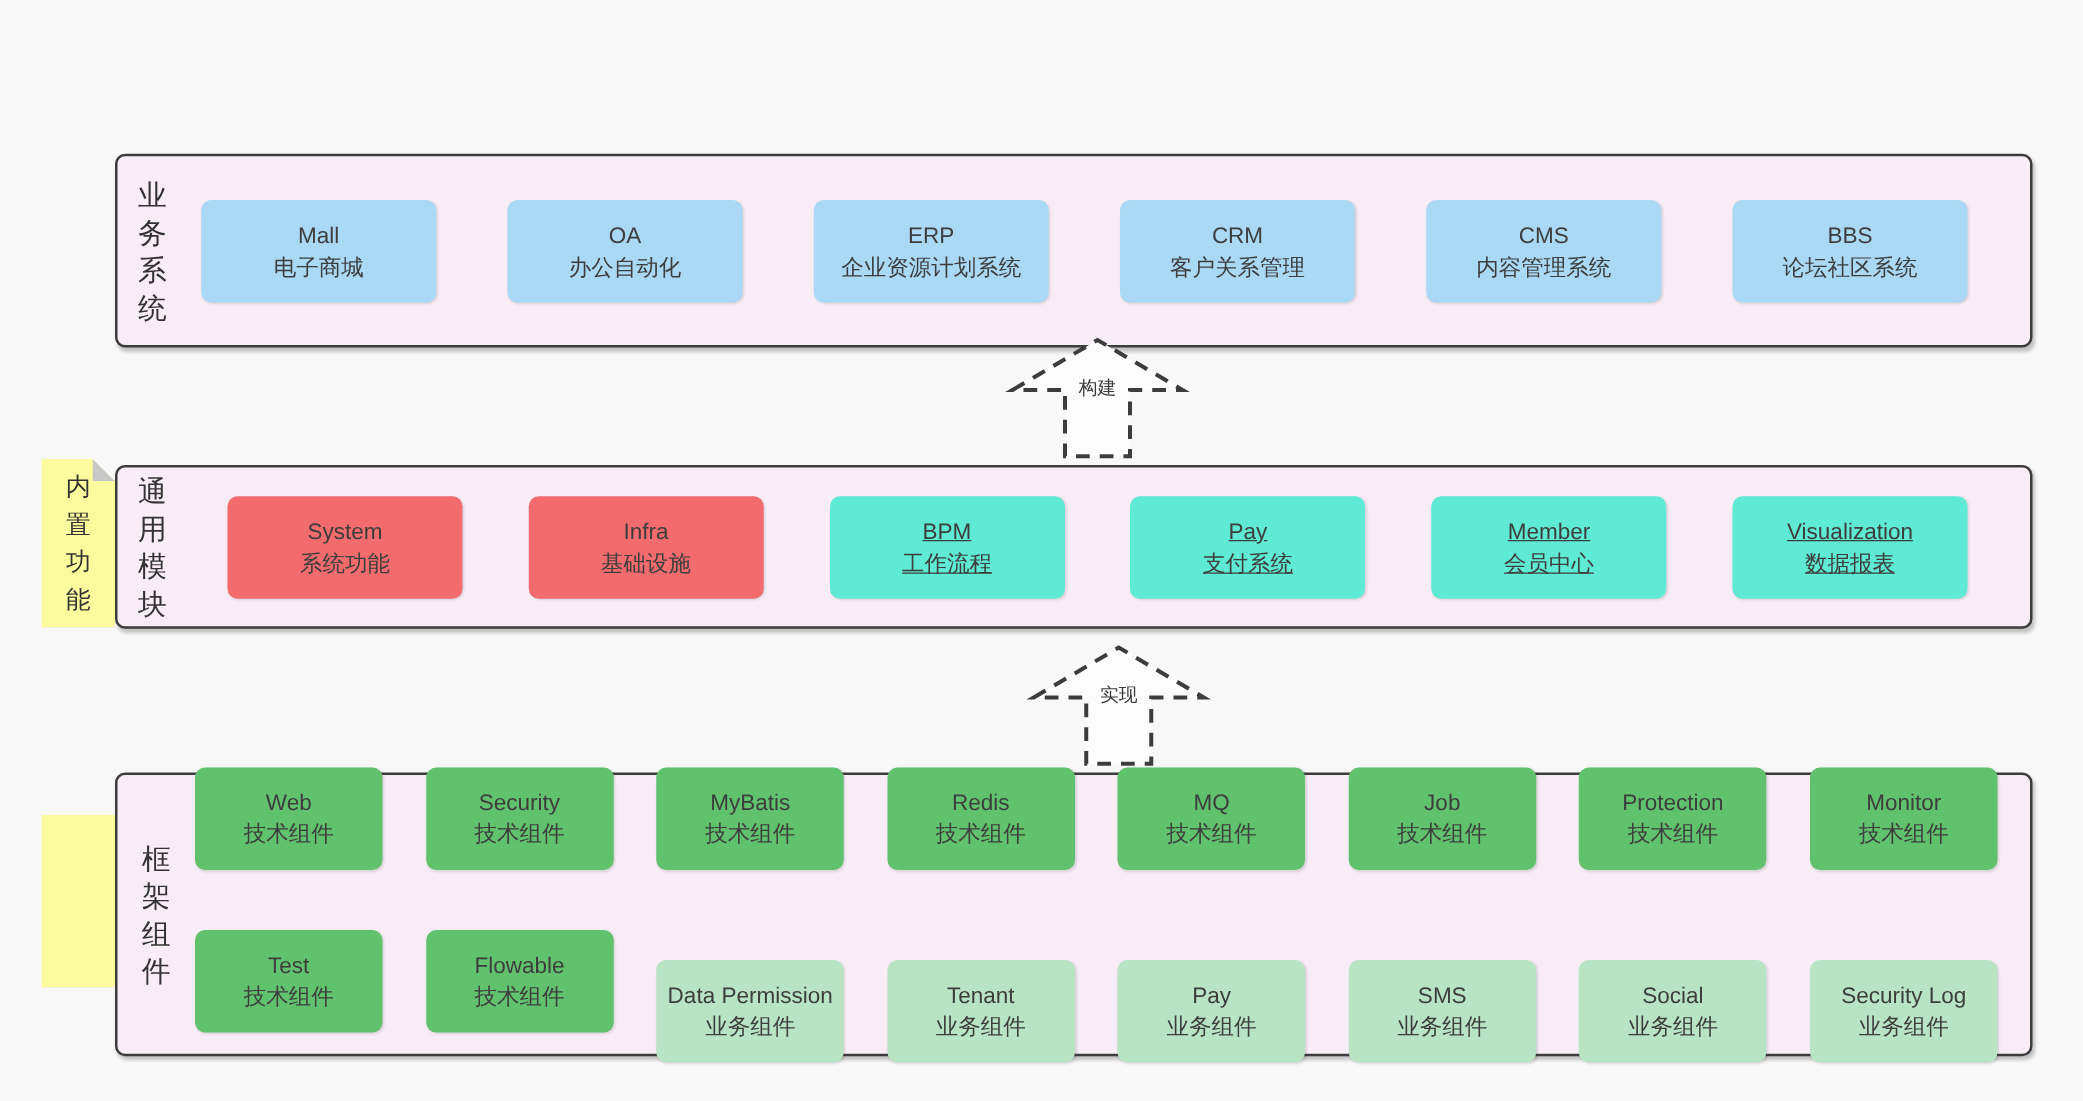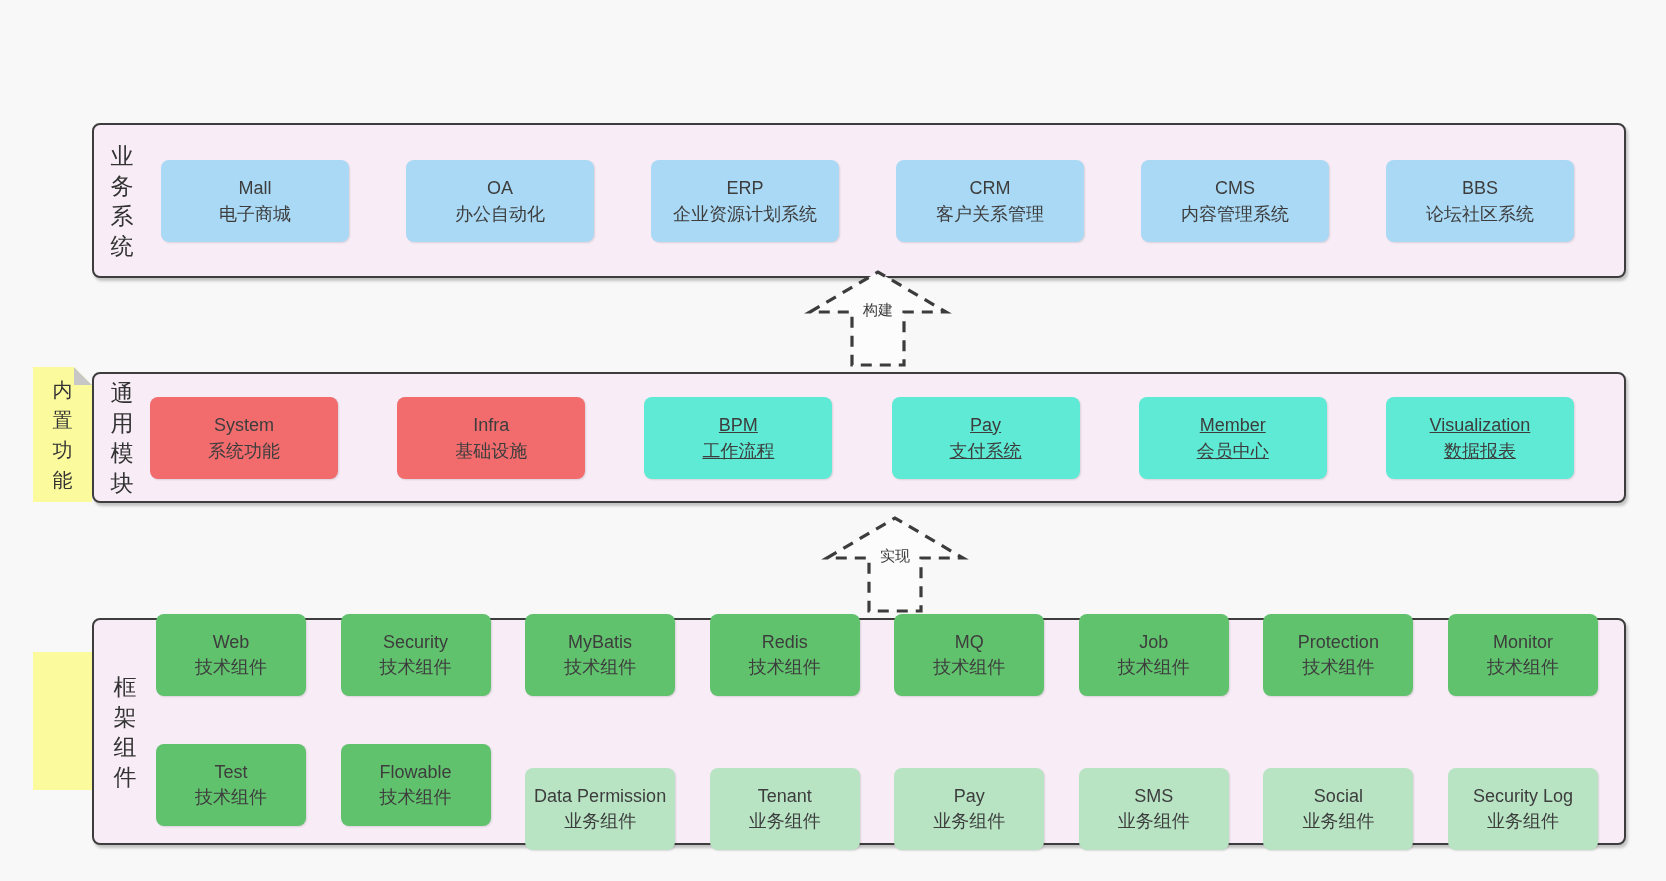--- a/index.html
+++ b/index.html
@@ -7,21 +7,21 @@
   .canvas{position:relative;width:1666px;height:881px;background:#f8f8f8;overflow:hidden;}
 
   
   .band{
     position:absolute;left:92px;width:1534px;
     background:#f8edf7;border:2px solid #3d3d3d;border-radius:8px;
     box-shadow:2px 3px 3px rgba(0,0,0,0.22);
     display:flex;flex-direction:row;box-sizing:border-box;z-index:2;
   }
   .band-1{top:123px;height:155px;gap:11px;}
-  .band-2{top:372px;height:131px;}
+  .band-2{top:372px;height:131px;gap:32px;}
   .band-3{top:618px;height:227px;}
 
   .band-label{
     flex:0 0 56px;display:flex;align-items:center;justify-content:center;
     font-size:23px;line-height:30px;color:#333;
   }
   .band-3 .band-label{flex-basis:62px;}
   .vtext{width:1.1em;word-break:break-all;text-align:center;}
 
   .boxes{flex:1;display:flex;justify-content:space-between;align-items:center;margin-right:50px;}

